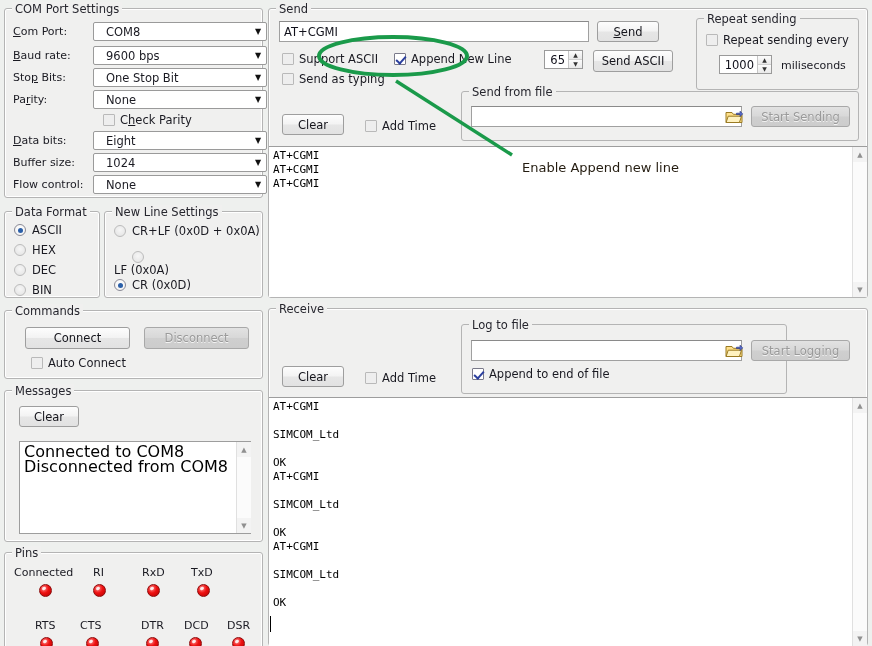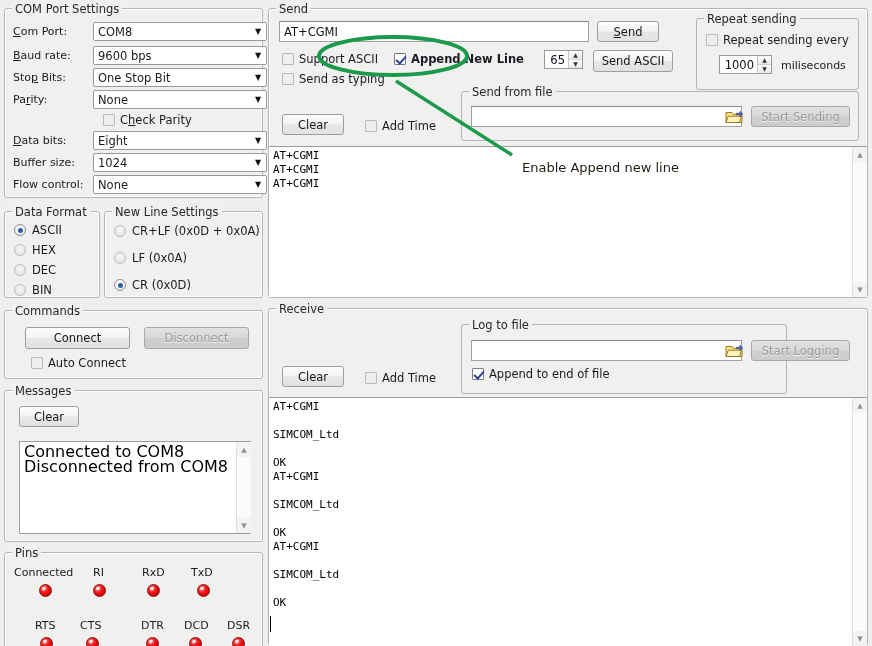--- a/index.html
+++ b/index.html
@@ -52,21 +52,21 @@
     height: 19px;
     background: #ffffff;
     border: 1px solid #9a9a9a;
     border-radius: 2px;
     box-sizing: border-box;
     display: flex;
     align-items: center;
   }
   .combo .cval {
     flex: 1;
-    padding-left: 4px;
+    padding-left: 12px;
     font-size: 11.5px;
     color: #1a1a22;
     white-space: nowrap;
     overflow: hidden;
   }
   .combo .carrow {
     width: 16px;
     text-align: center;
     font-size: 8px;
     color: #111;
@@ -367,21 +367,21 @@
     <span>BIN</span>
   </div>
 </div>
 
 <div class="group dbl" style="left:104px; top:211px; width:159px; height:87px;">
   <span class="gtitle">New Line Settings</span>
   <div class="rd" style="left:9px; top:12px;">
     <span class="dot"></span>
     <span>CR+LF (0x0D + 0x0A)</span>
   </div>
-  <div class="rd" style="left:9px; top:39px;">
+  <div class="rd" style="left:9px; top:39px;flex-direction:column;">
     <span class="dot"></span>
     <span>LF (0x0A)</span>
   </div>
   <div class="rd on" style="left:9px; top:66px;">
     <span class="dot"></span>
     <span>CR (0x0D)</span>
   </div>
 </div>
 
 <div class="group dbl" style="left:4px; top:310px; width:259px; height:69px;">
@@ -446,21 +446,21 @@
 
   <div class="btn" style="left:328px; top:12px; width:62px; height:21px;">
     <span><u>S</u>end</span>
   </div>
 
   <div class="cb" style="left:13px; top:43px;">
     <span class="box"></span>
     <span class="ctxt">Support ASCII</span>
   </div>
 
-  <div class="cb on" style="left:125px; top:43px;font-weight:bold;">
+  <div class="cb on" style="left:125px; top:43px;">
     <span class="box"></span>
     <span class="ctxt">Append New Line</span>
   </div>
 
   <div class="cb" style="left:13px; top:63px;">
     <span class="box"></span>
     <span class="ctxt">Send as typing</span>
   </div>
 
   <div class="spin" style="left:275px; top:41px; width:39px;">

